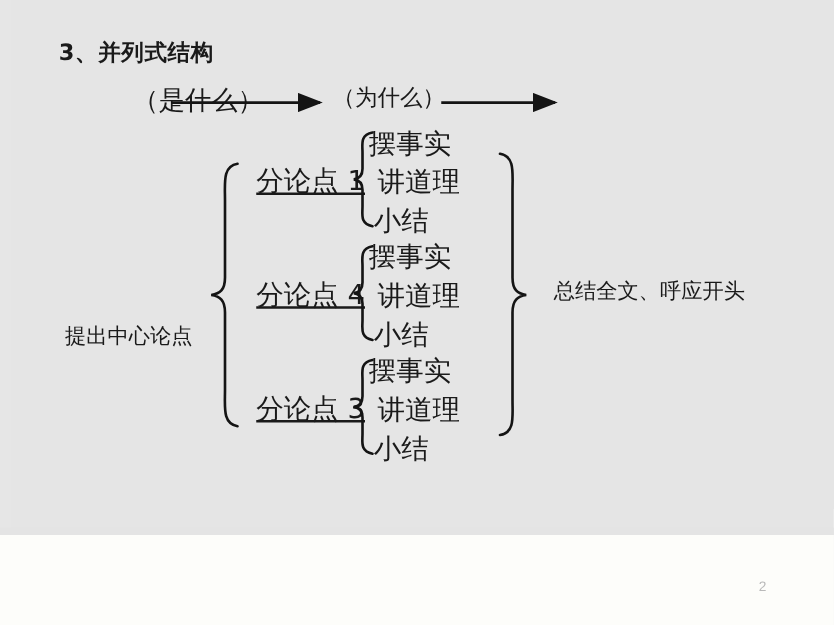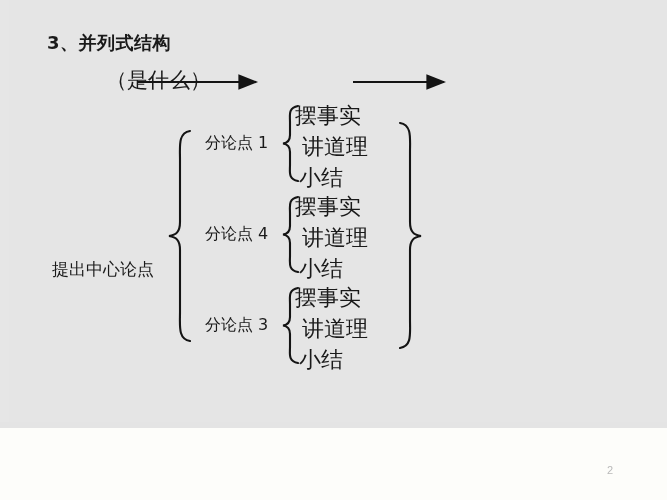--- a/index.html
+++ b/index.html
@@ -51,21 +51,21 @@
     font-weight: bold;
     letter-spacing: 0.5px;
   }
   #q1 { left: 63px;  top: 70px; font-size: 21px; margin-left: 43px; }
   #q2 { left: 266px; top: 70px; font-size: 18px; }
   #q3 { left: 450px; top: 70px; font-size: 18px; }
 
   #center-claim { left: 52px; top: 225px; font-size: 17px; margin-top: 36px; }
   #conclusion   { left: 443px; top: 225px; font-size: 17px; }
 
-  .point-label { font-size: 16px; }
+  .point-label { font-size: 22px; text-decoration: underline; }
   #p1 { left: 205px; top: 135px; }
   #p2 { left: 205px; top: 226px; }
   #p3 { left: 205px; top: 317px; text-align: center; }
 
   .sub { font-size: 22px; }
   #s1a { left: 295px; top: 105px; }
   #s1b { left: 302px; top: 136px; }
   #s1c { left: 299px; top: 167px; }
   #s2a { left: 295px; top: 196px; }
   #s2b { left: 302px; top: 227px; }
@@ -102,22 +102,24 @@
 <body>
 
 <div id="slide">
 
   <div id="slide-edge-left"></div>
   <div id="slide-edge-bottom"></div>
 
   <div class="txt" id="title">3、并列式结构</div>
 
   <div class="txt" id="q1">（是什么）</div>
+  <div class="txt" id="q2">（为什么）</div>
 
   <div class="txt" id="center-claim">提出中心论点</div>
+  <div class="txt" id="conclusion">总结全文、呼应开头</div>
 
   <div class="txt point-label" id="p1">分论点 1</div>
   <div class="txt point-label" id="p2">分论点 4</div>
   <div class="txt point-label" id="p3">分论点 3</div>
 
   <div class="txt sub" id="s1a">摆事实</div>
   <div class="txt sub" id="s1b">讲道理</div>
   <div class="txt sub" id="s1c">小结</div>
 
   <div class="txt sub" id="s2a">摆事实</div>

